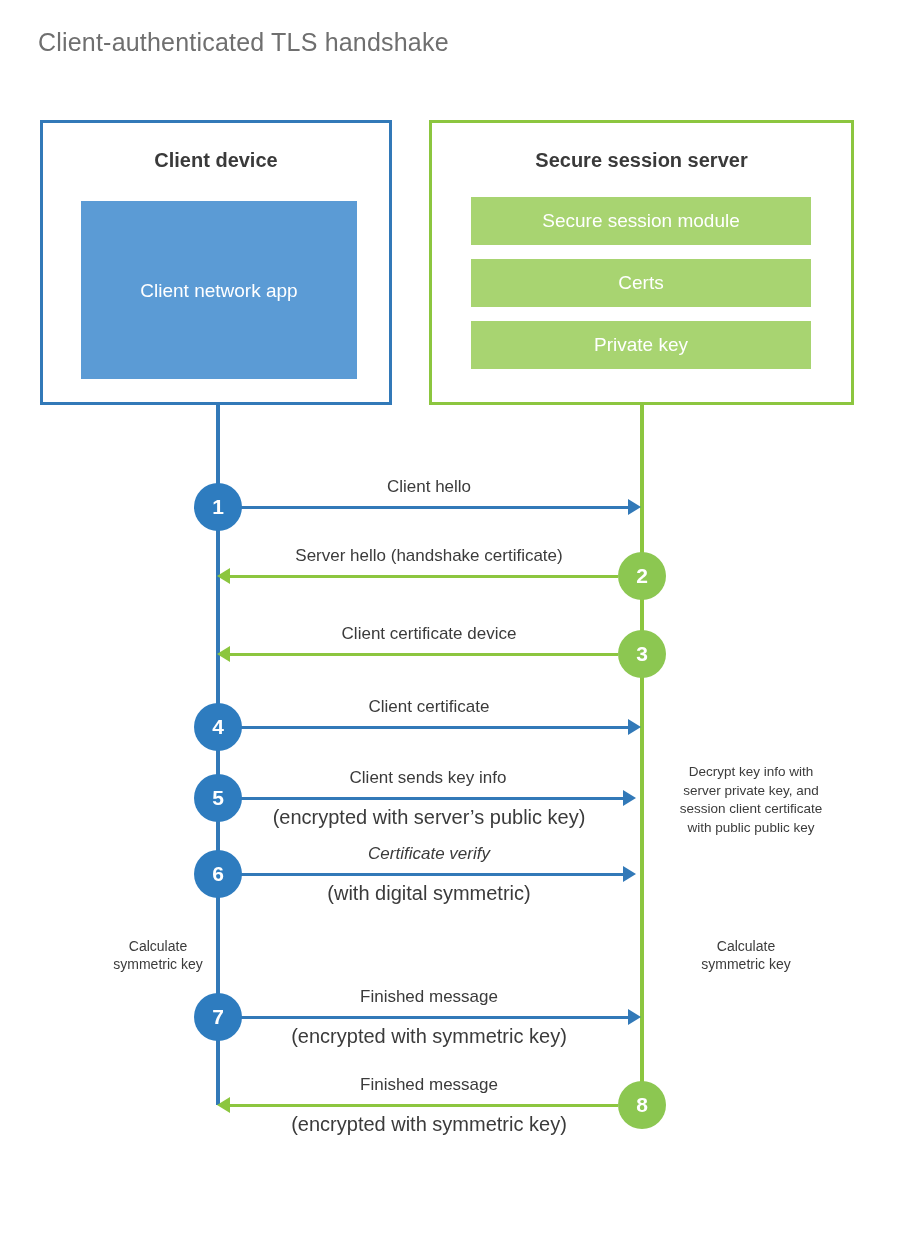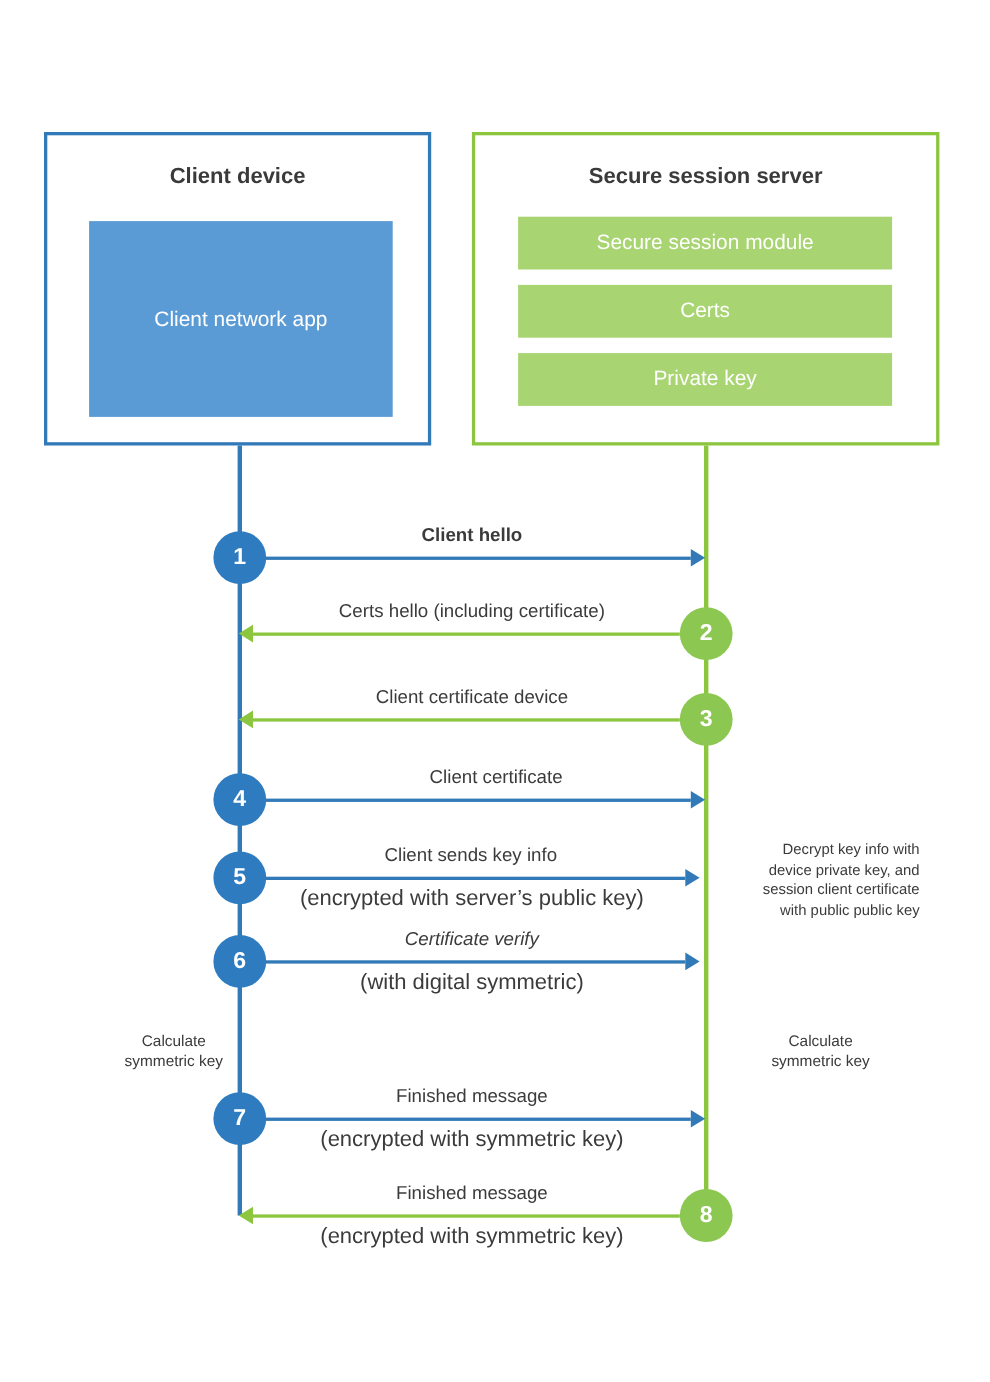--- a/index.html
+++ b/index.html
@@ -185,21 +185,21 @@
   .side-note {
     position: absolute;
     font-size: 13.5px;
     line-height: 18.5px;
     color: #3b3b3b;
   }
   .note-server-decrypt {
     left: 666px;
     top: 763px;
     width: 170px;
-    text-align: right;
+    text-align: center;
   }
   .note-client-calc {
     left: 78px;
     top: 937px;
     width: 160px;
     text-align: center;
     font-size: 14px;
     line-height: 18px;
   }
   .note-server-calc {
@@ -210,20 +210,21 @@
     font-size: 14px;
     line-height: 18px;
   }
   .note-line { display: block; }
 </style>
 </head>
 <body>
 
 <div id="diagram-root">
 
+  <div class="page-title">Client-authenticated TLS handshake</div>
 
   <div class="panel panel-server">
     <div class="panel-title">Secure session server</div>
     <div class="server-stack">
       <div class="server-bar">Secure session module</div>
       <div class="server-bar">Certs</div>
       <div class="server-bar">Private key</div>
     </div>
   </div>
 
@@ -232,42 +233,42 @@
     <div class="client-app-box">Client network app</div>
   </div>
 
   <div class="lifeline lifeline-client"></div>
   <div class="lifeline lifeline-server"></div>
 
   <div class="msg blue" style="top:507px;">
     <div class="arrow-line" style="left:218px; width:410px;"></div>
     <div class="arrow-head right" style="left:628px;"></div>
     <div class="step-circle blue-c at-client">1</div>
-    <div class="msg-label primary" style="left:429px;font-weight:bold;">Client hello</div>
+    <div class="msg-label primary" style="left:429px;">Client hello</div>
   </div>
 
   <div class="msg green" style="top:576px;">
     <div class="arrow-line" style="left:230px; width:388px;"></div>
     <div class="arrow-head left" style="left:217px;"></div>
     <div class="step-circle green-c at-server">2</div>
-    <div class="msg-label primary" style="left:429px;">Certs hello (including certificate)</div>
+    <div class="msg-label primary" style="left:429px;">Server hello (handshake certificate)</div>
   </div>
 
   <div class="msg green" style="top:654px;">
     <div class="arrow-line" style="left:230px; width:388px;"></div>
     <div class="arrow-head left" style="left:217px;"></div>
     <div class="step-circle green-c at-server">3</div>
     <div class="msg-label primary" style="left:429px;">Client certificate device</div>
   </div>
 
   <div class="msg blue" style="top:727px;">
     <div class="arrow-line" style="left:218px; width:410px;"></div>
     <div class="arrow-head right" style="left:628px;"></div>
     <div class="step-circle blue-c at-client">4</div>
-    <div class="msg-label primary" style="left:451px;">Client certificate</div>
+    <div class="msg-label primary" style="left:429px;">Client certificate</div>
   </div>
 
   <div class="msg blue" style="top:798px;">
     <div class="arrow-line" style="left:218px; width:405px;"></div>
     <div class="arrow-head right" style="left:623px;"></div>
     <div class="step-circle blue-c at-client">5</div>
     <div class="msg-label primary" style="left:428px;">Client sends key info</div>
     <div class="msg-label sub" style="left:429px;">(encrypted with server’s public key)</div>
   </div>
 
@@ -290,21 +291,21 @@
   <div class="msg green" style="top:1105px;">
     <div class="arrow-line" style="left:230px; width:388px;"></div>
     <div class="arrow-head left" style="left:217px;"></div>
     <div class="step-circle green-c at-server">8</div>
     <div class="msg-label primary" style="left:429px;">Finished message</div>
     <div class="msg-label sub" style="left:429px;">(encrypted with symmetric key)</div>
   </div>
 
   <div class="side-note note-server-decrypt">
     <span class="note-line">Decrypt key info with</span>
-    <span class="note-line">device private key, and</span>
+    <span class="note-line">server private key, and</span>
     <span class="note-line">session client certificate</span>
     <span class="note-line">with public public key</span>
   </div>
 
   <div class="side-note note-client-calc">
     <span class="note-line">Calculate</span>
     <span class="note-line">symmetric key</span>
   </div>
 
   <div class="side-note note-server-calc">

